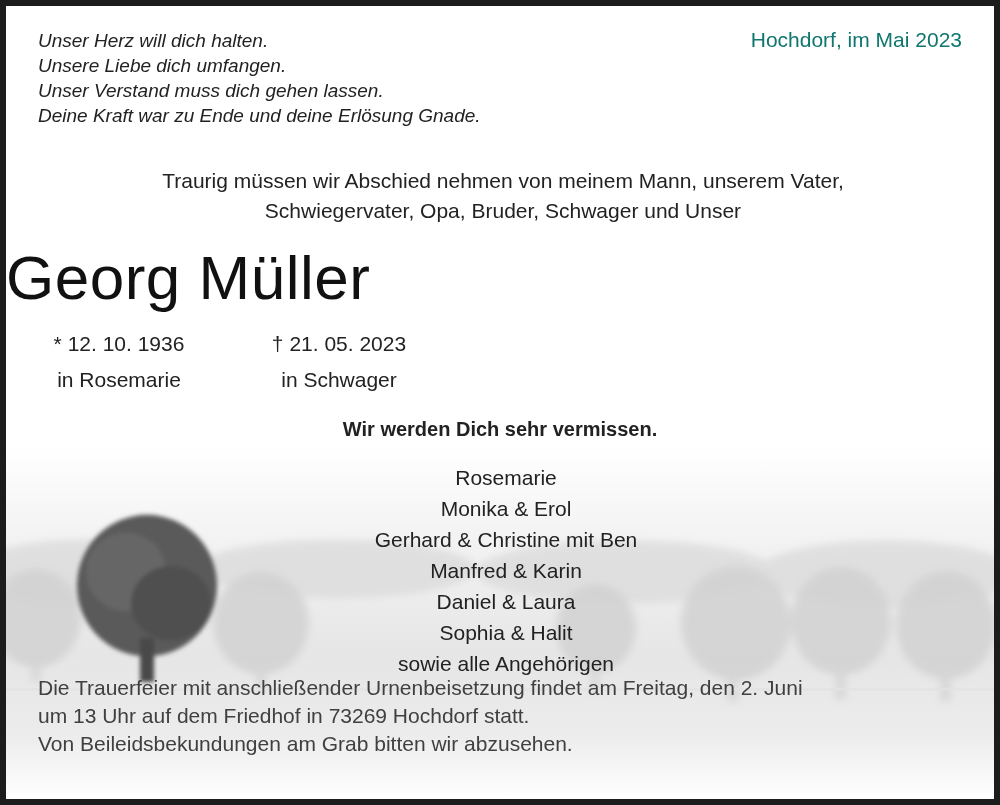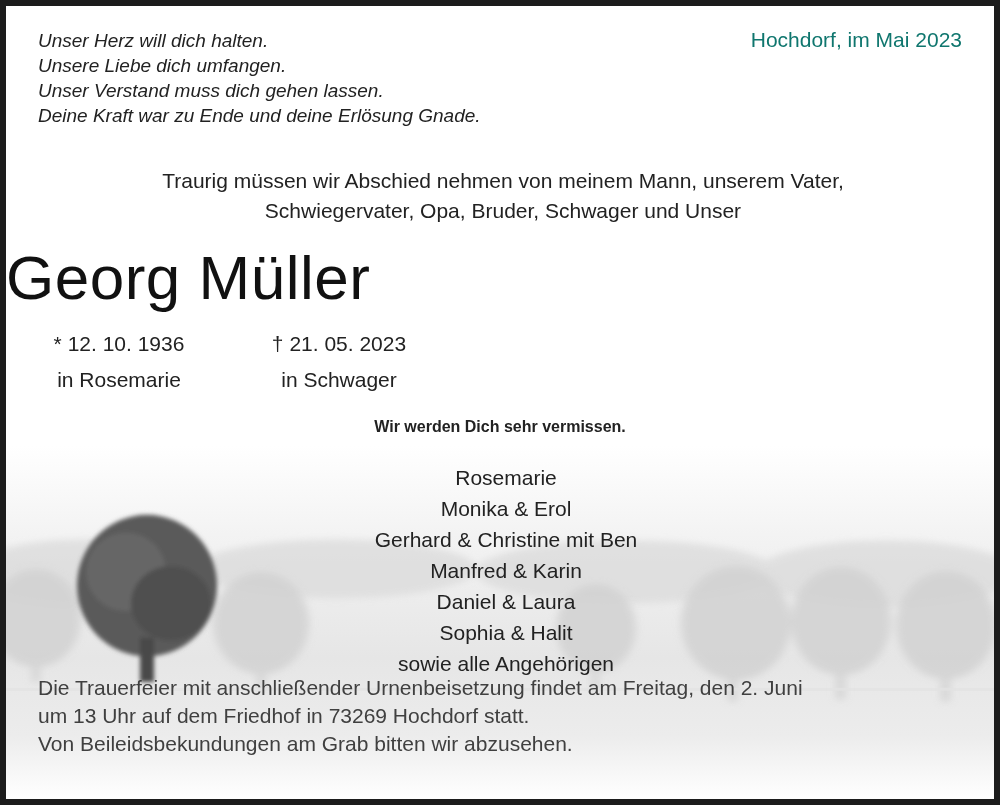--- a/index.html
+++ b/index.html
@@ -12,21 +12,21 @@
     .bg { position:absolute; left:0; right:0; top:440px; bottom:0; z-index:0; }
     .bg svg { width:100%; height:100%; display:block; }
     .content { position:absolute; inset:0; z-index:1; }
     .poem { position:absolute; left:32px; top:22px; font-style:italic; font-size:19px; line-height:25px; color:#222; }
     .poem div { white-space:nowrap; }
     .placedate { position:absolute; right:32px; top:22px; font-size:21px; color:#0f766e; }
     .intro { position:absolute; left:0; right:0; top:160px; text-align:center; font-size:21px; line-height:30px; color:#222;padding-left:6px; }
     .name { position:absolute; left:0; right:0; top:236px; text-align:left; font-size:62px; font-weight:400; color:#111; letter-spacing:0.5px; }
     .dates { position:absolute; left:0; right:0; top:320px; display:flex; justify-content:flex-start; gap:70px; font-size:21px; line-height:36px; color:#222;margin-left:38px; }
     .dates .col { text-align:center; width:150px; }
-    .miss { position:absolute; left:0; right:0; top:412px; text-align:center; font-size:16px; font-weight:700; color:#222; }
+    .miss { position:absolute; left:0; right:0; top:412px; text-align:center; font-size:20px; font-weight:700; color:#222; }
     .mourners { position:absolute; left:0; right:0; top:456px; text-align:center; font-size:21px; line-height:31px; color:#222;padding-left:12px; }
     .footer { position:absolute; left:32px; top:668px; font-size:21px; line-height:28px; color:#404040; }
     .footer div { white-space:nowrap; }
   </style>
 </head>
 <body>
 
 <div class="notice">
 
   <div class="bg">

